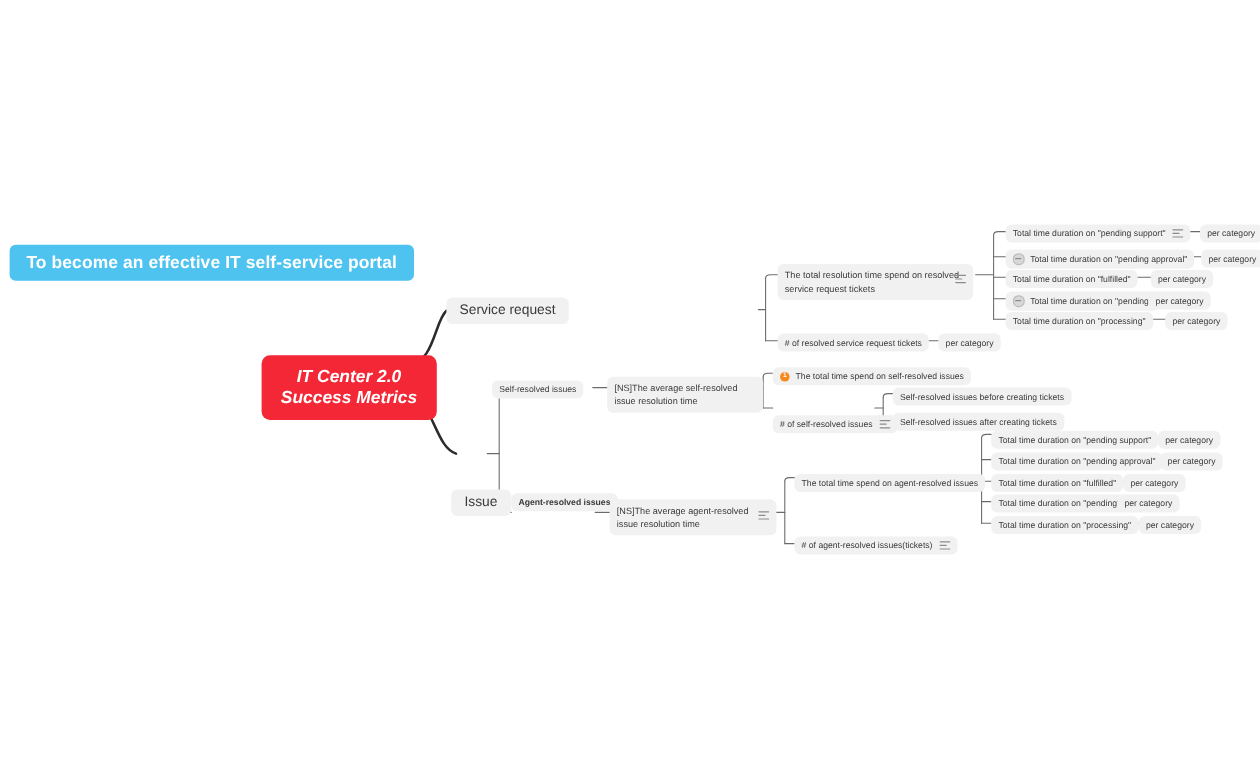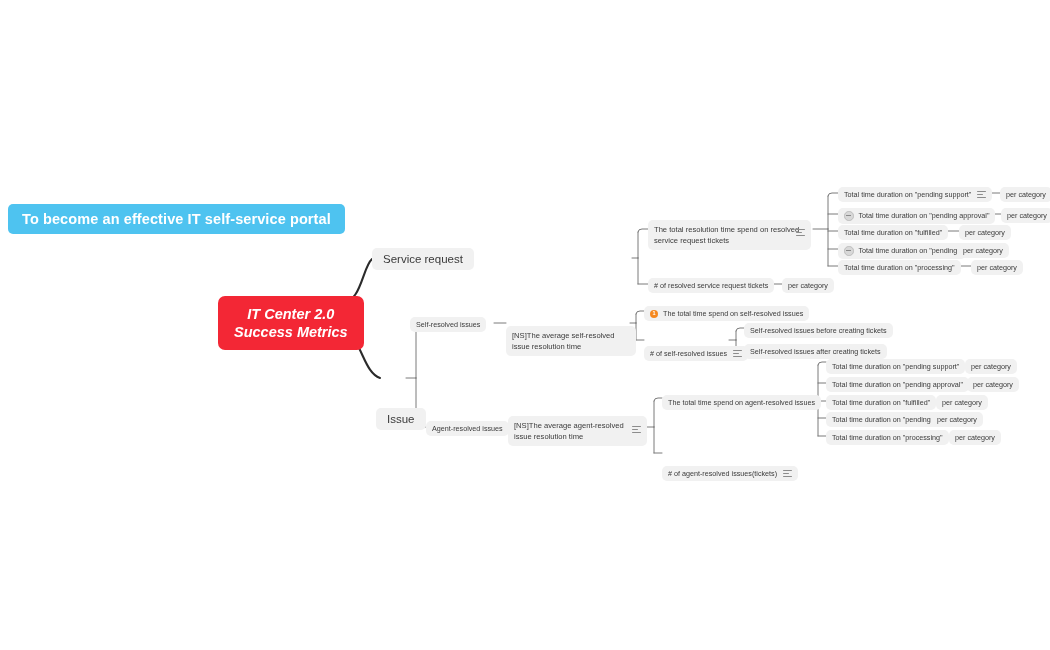--- a/index.html
+++ b/index.html
@@ -224,21 +224,21 @@
     <span class="txt">per category</span>
   </div>
 
   <div class="node lvl1" style="left:376px;top:368px;margin-top:40px;">
     <span class="txt">Issue</span>
   </div>
 
   <div class="node lvl4" style="left:410px;top:317px;">
     <span class="txt">Self-resolved issues</span>
   </div>
-  <div class="node lvl3 wrap" style="left:506px;top:326px;width:130px;">
+  <div class="node lvl3 wrap" style="left:506px;top:314px;width:130px;">
     <span class="txt">[NS]The average self-resolved issue resolution time</span>
   </div>
 
   <div class="node lvl4" style="left:644px;top:306px;">
     <span class="ic prio-ic">1</span>
     <span class="txt">The total time spend on self-resolved issues</span>
   </div>
 
   <div class="node lvl4" style="left:644px;top:346px;">
     <span class="txt"># of self-resolved issues</span>
@@ -248,36 +248,36 @@
         <i></i>
       </span>
   </div>
   <div class="node lvl4" style="left:744px;top:323px;justify-content:center;">
     <span class="txt">Self-resolved issues before creating tickets</span>
   </div>
   <div class="node lvl4" style="left:744px;top:344px;">
     <span class="txt">Self-resolved issues after creating tickets</span>
   </div>
 
-  <div class="node lvl4" style="left:426px;top:421px;">
+  <div class="node lvl4" style="left:426px;top:411px;font-weight:bold;">
     <span class="txt">Agent-resolved issues</span>
   </div>
   <div class="node lvl3 wrap" style="left:508px;top:416px;width:139px;">
     <span class="txt">[NS]The average agent-resolved issue resolution time</span>
     <span class="ic note-ic" style="position:absolute;right:6px;top:10px;">
         <i></i>
         <i></i>
         <i></i>
       </span>
   </div>
 
   <div class="node lvl4" style="left:662px;top:395px;">
     <span class="txt">The total time spend on agent-resolved issues</span>
   </div>
-  <div class="node lvl4" style="left:662px;top:466px;align-items:center;">
+  <div class="node lvl4" style="left:662px;top:447px;align-items:center;">
     <span class="txt"># of agent-resolved issues(tickets)</span>
     <span class="ic note-ic">
         <i></i>
         <i></i>
         <i></i>
       </span>
   </div>
 
   <div class="node lvl4" style="left:826px;top:359px;">
     <span class="txt">Total time duration on "pending support"</span>

